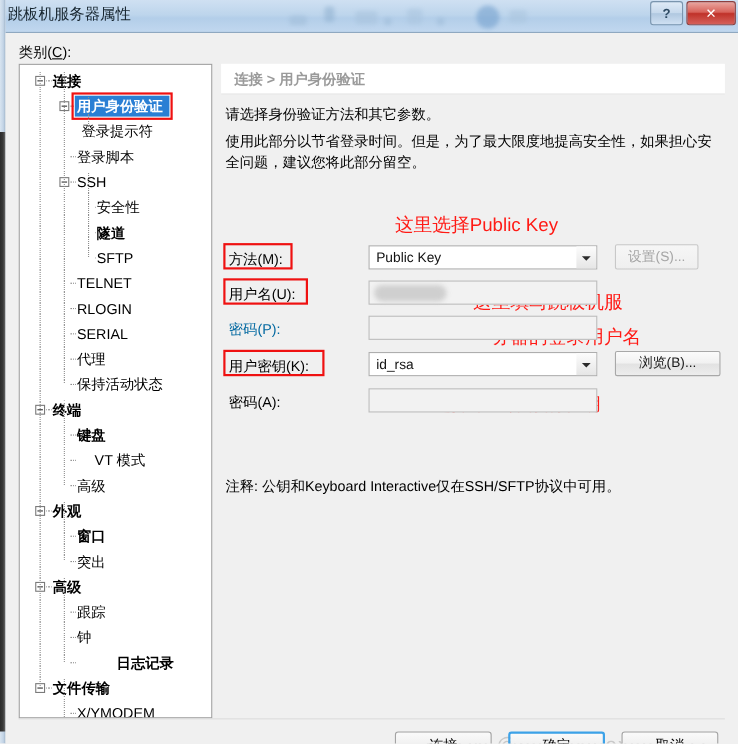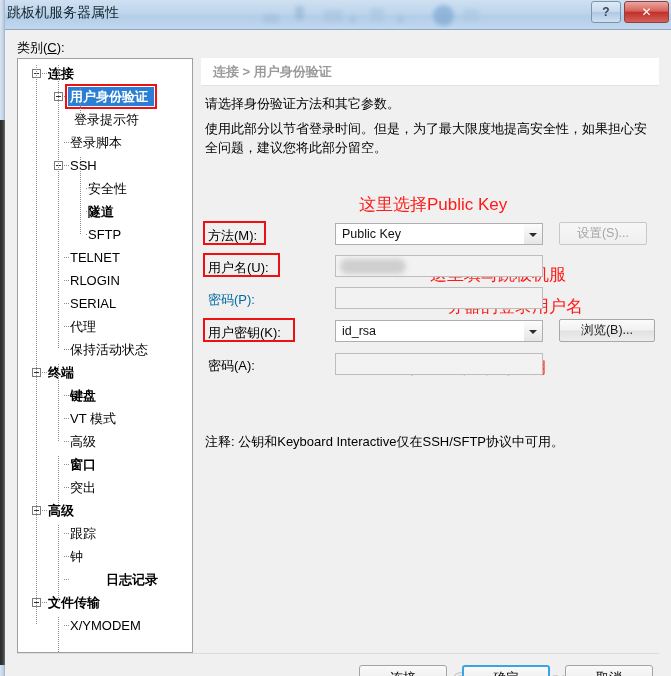--- a/index.html
+++ b/index.html
@@ -215,25 +215,30 @@
             <div class="dots-h" style="left: 24px; top: 11px; width: 5px;"></div>
             <div class="exp" style="left: 14px; top: 7px;"></div>
             <span class="lbl" style="left: 30px;">终端</span>
           </div>
           <div class="tnode bold">
             <div class="dots-h" style="left: 46px; top: 11px; width: 5px;"></div>
             <span class="lbl" style="left: 52px;">键盘</span>
           </div>
           <div class="tnode">
             <div class="dots-h" style="left: 46px; top: 11px; width: 5px;"></div>
-            <span class="lbl" style="left: 52px;">VT 模式</span>
+            <span class="lbl" style="left: 68px;">VT 模式</span>
           </div>
           <div class="tnode">
             <div class="dots-h" style="left: 46px; top: 11px; width: 5px;"></div>
             <span class="lbl" style="left: 52px;">高级</span>
+          </div>
+          <div class="tnode bold">
+            <div class="dots-h" style="left: 24px; top: 11px; width: 5px;"></div>
+            <div class="exp" style="left: 14px; top: 7px;"></div>
+            <span class="lbl" style="left: 30px;">外观</span>
           </div>
           <div class="tnode bold">
             <div class="dots-h" style="left: 46px; top: 11px; width: 5px;"></div>
             <span class="lbl" style="left: 52px;">窗口</span>
           </div>
           <div class="tnode">
             <div class="dots-h" style="left: 46px; top: 11px; width: 5px;"></div>
             <span class="lbl" style="left: 52px;">突出</span>
           </div>
           <div class="tnode bold">
@@ -287,21 +292,21 @@
       <div class="annot an3">务器的登录用户名</div>
       <div class="annot an4">这里选择本地保存的私钥</div>
 
       <div class="redbox" style="left:2px;top:163px;width:63px;height:24px;"></div>
       <div class="frow-label" style="left:7px;top:169px;">方法(M):</div>
       <div class="combo" style="left:134px;top:165px;width:208px;">
         <div class="txt">Public Key</div>
         <div class="arrowbox"></div>
         <div class="arrow"></div>
       </div>
-      <div class="gbtn disabled" style="left:358px;top:164px;width:88px;">设置(S)...</div>
+      <div class="gbtn disabled" style="left:358px;top:164px;width:76px;">设置(S)...</div>
 
       <div class="redbox" style="left:2px;top:195px;width:77px;height:24px;"></div>
       <div class="frow-label" style="left:7px;top:201px;">用户名(U):</div>
       <div class="field" style="left:134px;top:197px;width:208px;">
         <div class="redact" style="left:4px;top:3px;width:66px;height:15px;"></div>
       </div>
 
       <div class="frow-label dim" style="left:7px;top:233px;">密码(P):</div>
       <div class="field" style="left:134px;top:229px;width:208px;"></div>
 

